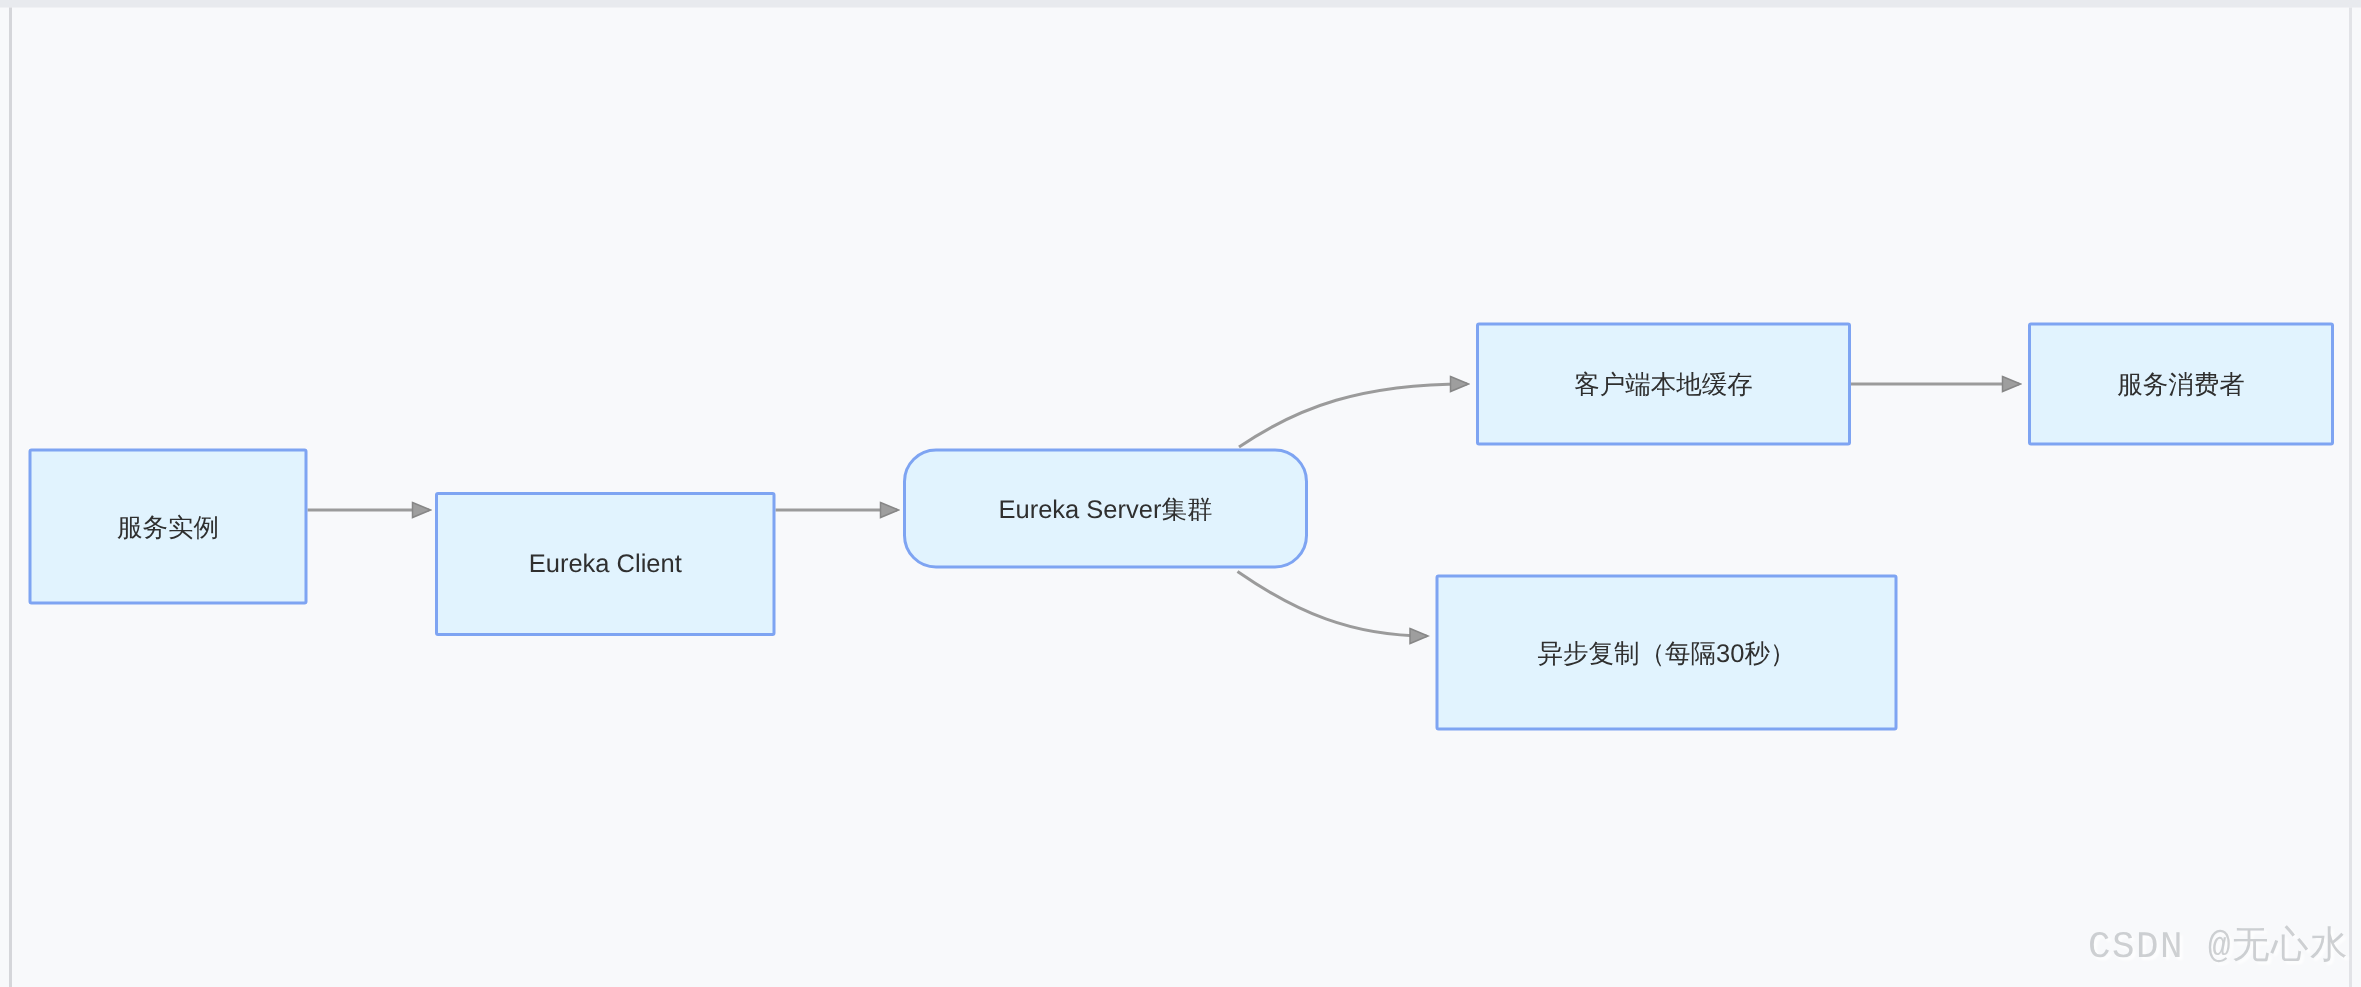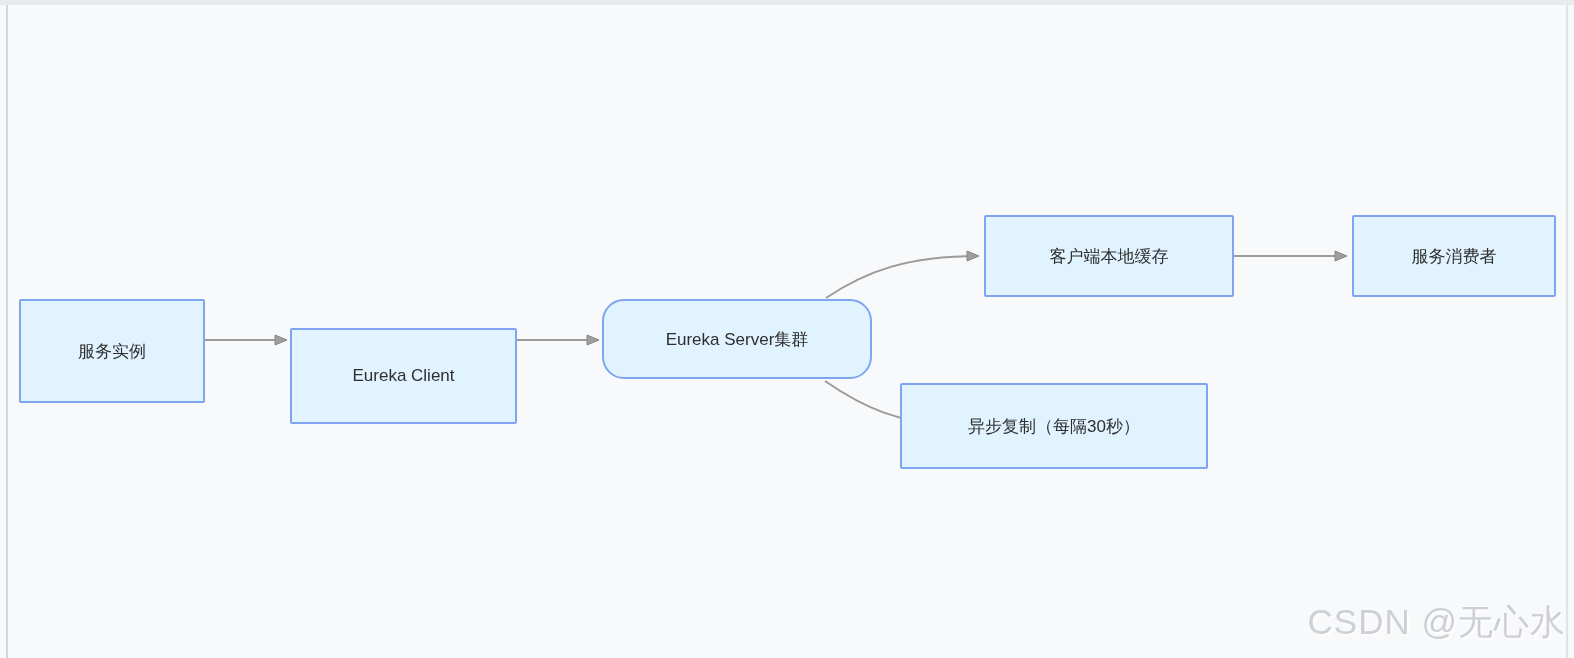--- a/index.html
+++ b/index.html
@@ -47,42 +47,43 @@
     color: #2f2f2f;
     font-size: 17px;
     text-align: center;
     white-space: nowrap;
   }
   #node-service-instance     { left: 19px;   top: 299px; width: 186px; height: 104px; }
   #node-eureka-client        { left: 290px;  top: 300px; width: 227px; height: 96px; margin-top: 28px; }
   #node-eureka-server-cluster{ left: 602px;  top: 299px; width: 270px; height: 80px; border-radius: 22px; }
   #node-client-local-cache   { left: 984px;  top: 215px; width: 250px; height: 82px; }
   #node-service-consumer     { left: 1352px; top: 215px; width: 204px; height: 82px; }
-  #node-async-replication    { left: 900px;  top: 383px; width: 308px; height: 86px; justify-content: center; }
+  #node-async-replication    { left: 957px;  top: 383px; width: 308px; height: 104px; justify-content: center; }
 
   #edge-layer {
     position: absolute;
     left: 0; top: 0;
     width: 1574px; height: 658px;
     pointer-events: none;
   }
   .edge {
     fill: none;
     stroke: #9b9b9b;
     stroke-width: 2;
   }
   .watermark {
     position: absolute;
     right: 8px;
     bottom: 12px;
-    font-size: 35px;
+    font-size: 25px;
     letter-spacing: 1px;
     color: rgba(178, 180, 184, 0.62);
     text-shadow: 2px 2px 2px rgba(255, 255, 255, 0.95);
     white-space: nowrap;
+    font-family: Liberation Mono, monospace;
   }
 </style>
 </head>
 <body>
 
 <div id="stage">
 
   <div class="top-strip"></div>
   <div class="left-line"></div>
   <div class="right-line"></div>

